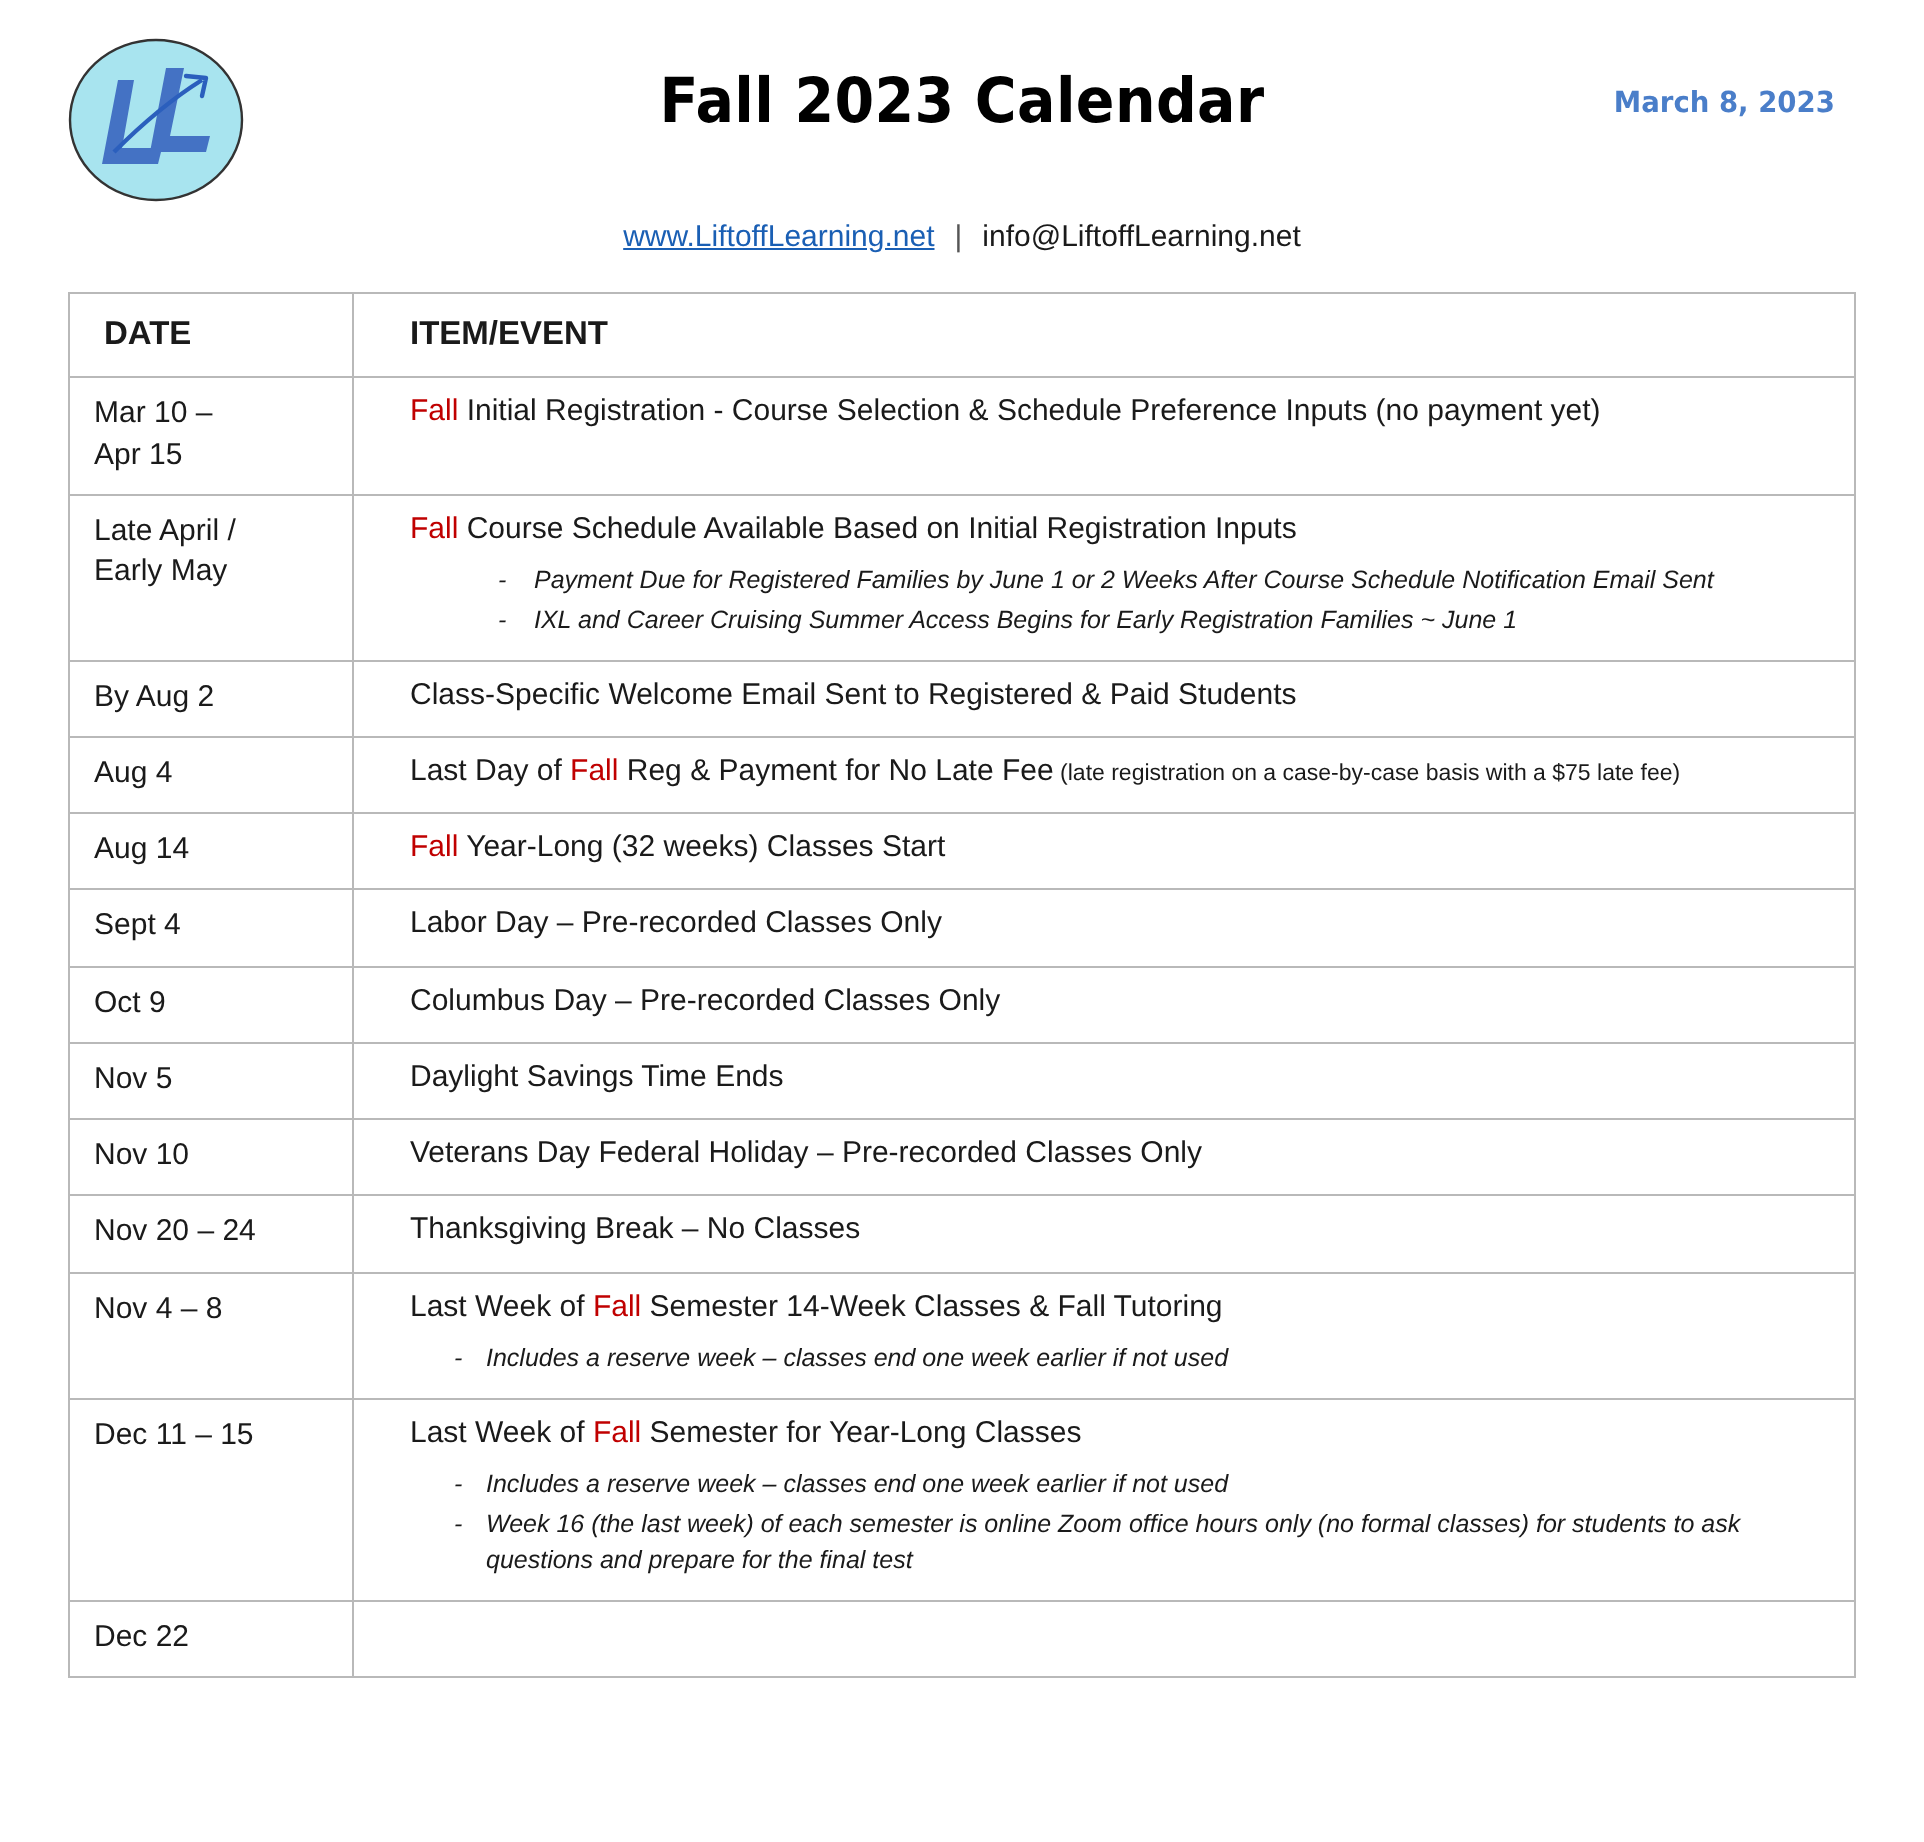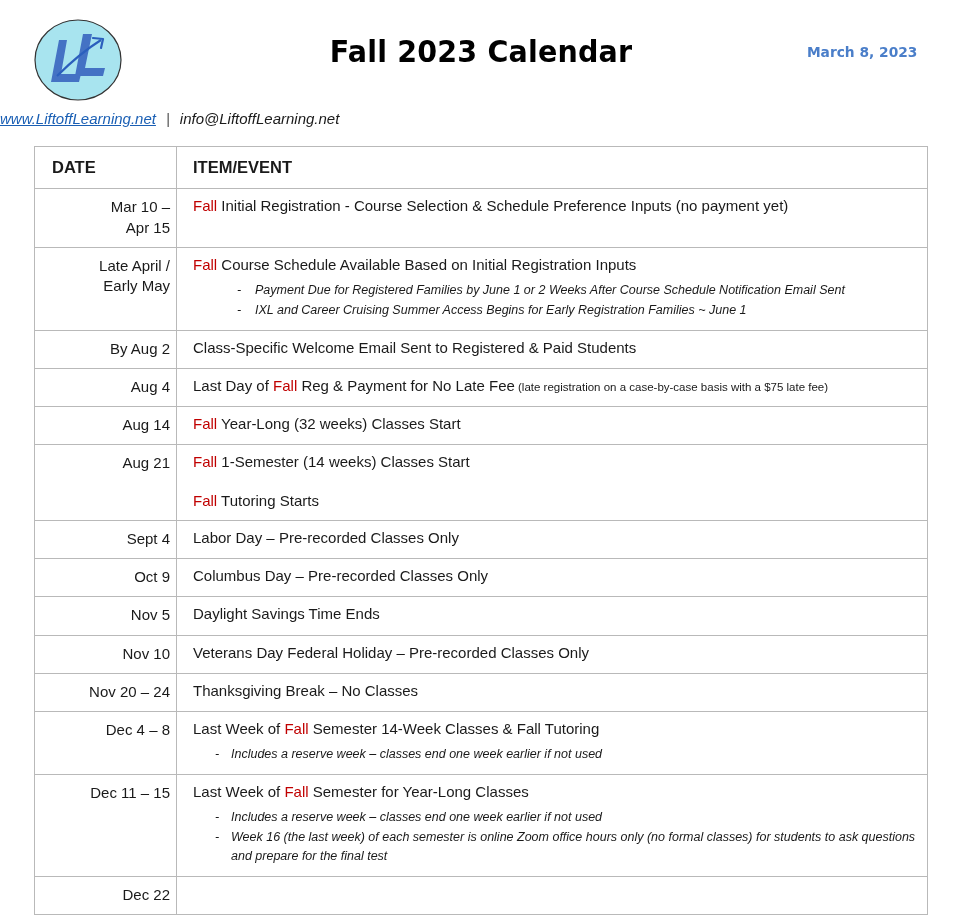--- a/index.html
+++ b/index.html
@@ -49,25 +49,24 @@
     font-size: 14.5px;
     color: #4a7ec9;
     white-space: nowrap;
     transform: scaleX(0.95);
   }
   .contact {
     position: absolute;
     left: 0;
     right: 0;
     top: 110px;
-    text-align: left;
+    text-align: center;
     font-size: 15px;
     color: #1a1a1a;
     white-space: nowrap;
-    font-style: italic;
   }
   .contact .weblink {
     color: #1a5fb4;
     text-decoration: underline;
   }
   .contact .sep {
     display: inline-block;
     padding: 0 10px;
     color: #555;
   }
@@ -91,22 +90,22 @@
     margin-top: 16px;
   }
   .col-date { width: 118px; }
   .cal-table th {
     font-weight: bold;
     font-size: 16.5px;
     padding-top: 9px;
     padding-bottom: 10px;
   }
   th.col-date    { padding-left: 17px; }
-  td.date-cell   { padding-left: 12px; padding-top: 8px; text-align: right; }
-  th.col-item, td.item-cell { padding-left: 16px; }
+  td.date-cell   { padding-left: 12px; padding-top: 8px; }
+  th.col-item, td.item-cell { padding-left: 28px; }
 
   .fall { color: #c00000; }
   .star { color: #c00000; font-weight: bold; }
   .fine { font-size: 11.5px; }
 
   .bullets {
     margin: 6px 0 0 0;
     padding: 0;
     list-style: none;
   }
@@ -190,27 +189,20 @@
           <div>Last Day of <span class="fall">Fall</span> Reg &amp; Payment for No Late Fee<span class="fine"> (late registration on a case-by-case basis with a $75 late fee)</span></div>
         </td>
       </tr>
       <tr>
         <td class="date-cell col-date">Aug 14</td>
         <td class="item-cell">
           <div><span class="fall">Fall</span>  Year-Long (32 weeks) Classes Start</div>
         </td>
       </tr>
       <tr>
-        <td class="date-cell col-date pad-bottom">Aug 21</td>
-        <td class="item-cell pad-bottom">
-          <div><span class="fall">Fall</span> 1-Semester (14 weeks) Classes Start</div>
-          <div class="subline"><span class="fall">Fall</span> Tutoring Starts</div>
-        </td>
-      </tr>
-      <tr>
         <td class="date-cell col-date">Sept 4</td>
         <td class="item-cell">
           <div>Labor Day – Pre-recorded Classes Only</div>
         </td>
       </tr>
       <tr>
         <td class="date-cell col-date">Oct 9</td>
         <td class="item-cell">
           <div>Columbus  Day – Pre-recorded Classes Only</div>
         </td>
@@ -227,21 +219,21 @@
           <div>Veterans Day Federal Holiday – Pre-recorded Classes Only</div>
         </td>
       </tr>
       <tr>
         <td class="date-cell col-date">Nov 20 – 24</td>
         <td class="item-cell">
           <div>Thanksgiving Break – No Classes</div>
         </td>
       </tr>
       <tr>
-        <td class="date-cell col-date">Dec 4 – 8</td>
+        <td class="date-cell col-date">Nov 4 – 8</td>
         <td class="item-cell">
           <div>Last Week of <span class="fall">Fall</span>  Semester 14-Week Classes  &amp; Fall Tutoring</div>
           <ul class="bullets tight">
             <li>Includes a reserve week – classes end one week earlier if not used</li>
           </ul>
         </td>
       </tr>
       <tr>
         <td class="date-cell col-date">Dec 11 – 15</td>
         <td class="item-cell">

